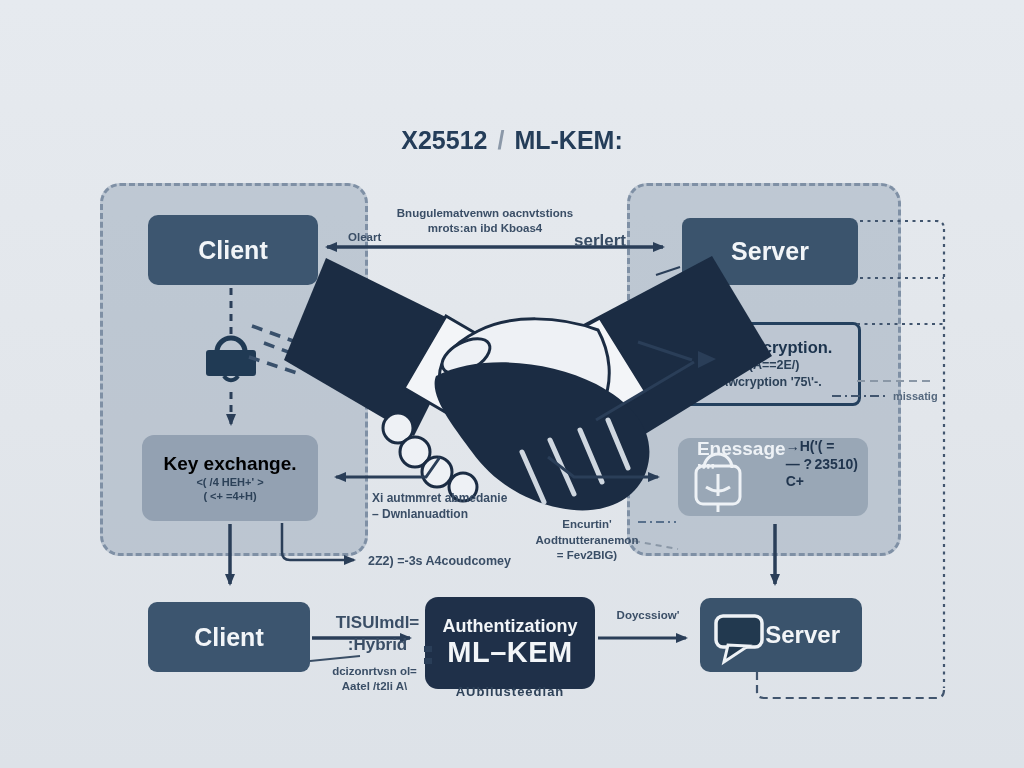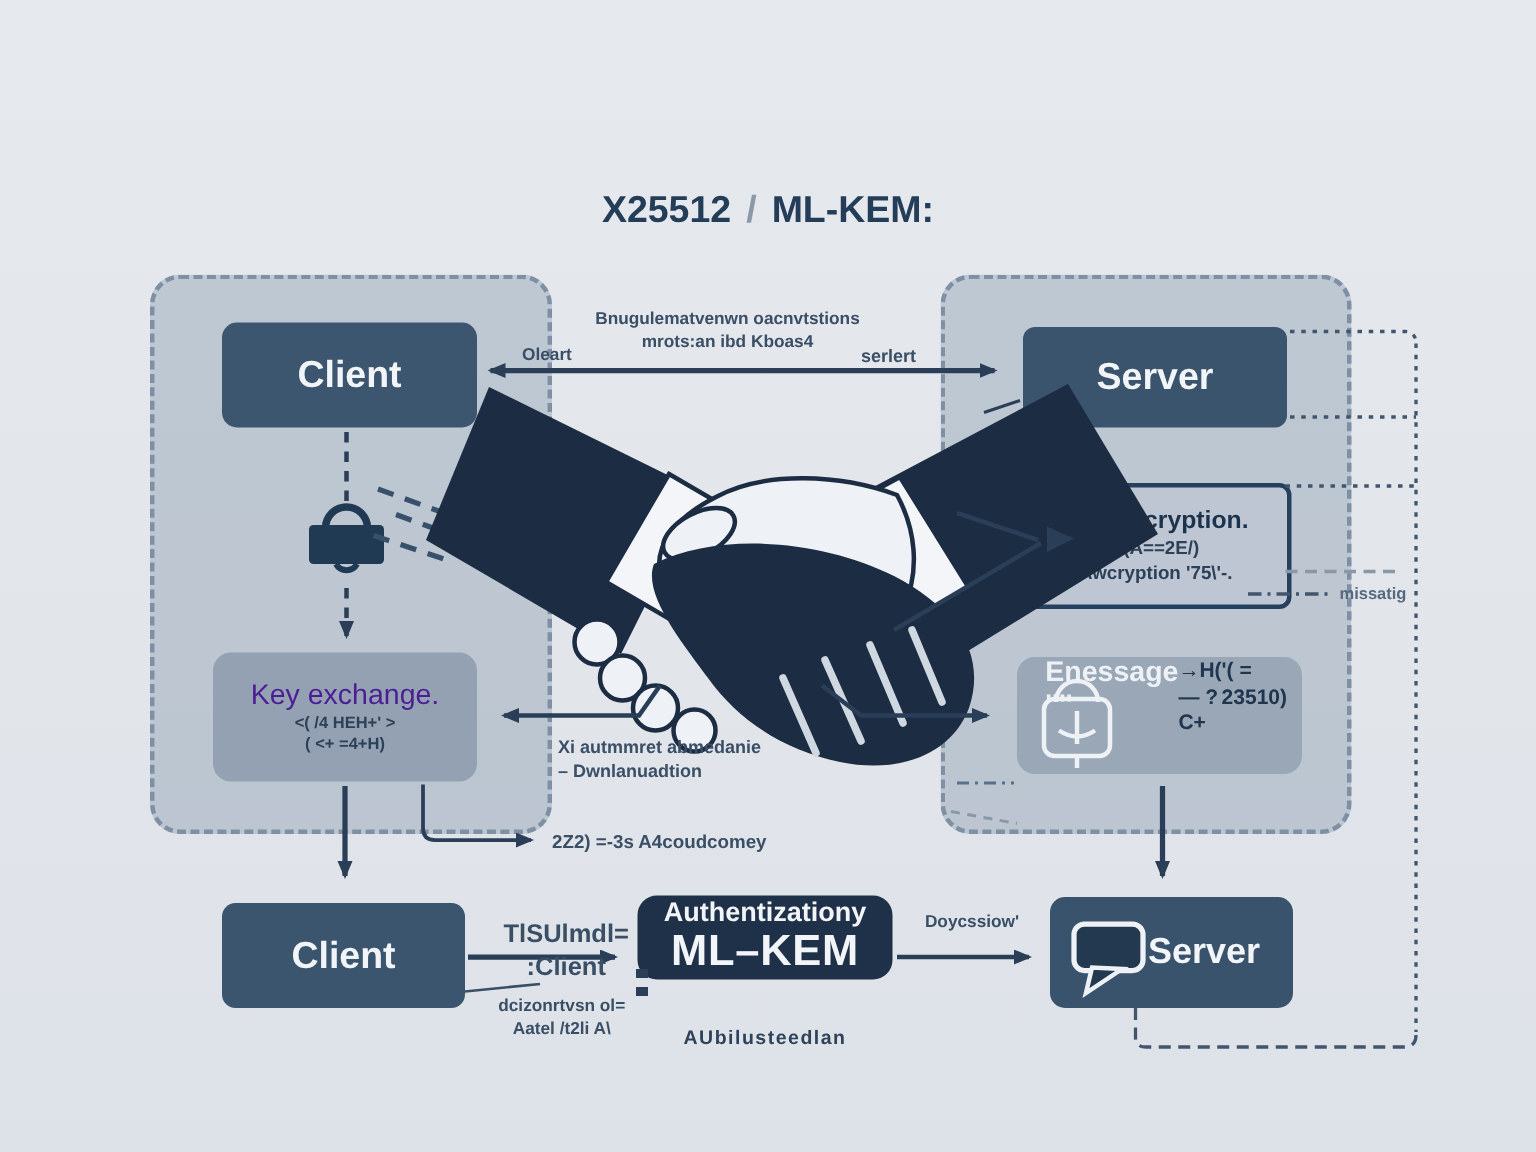--- a/index.html
+++ b/index.html
@@ -14,33 +14,33 @@
   .container{position:absolute;top:183px;height:367px;background:rgba(129,146,168,0.38);
          border:3px dashed #7f90a5;border-radius:20px;z-index:1;}
   .c-left{left:100px;width:262px;}
   .c-right{left:627px;width:268px;}
   .box{position:absolute;display:flex;align-items:center;justify-content:center;
        color:#f2f5f8;font-weight:bold;z-index:3;}
   .bx-client-top{left:148px;top:215px;width:170px;height:70px;background:#3d5670;border-radius:10px;font-size:25px;}
   .bx-server-top{left:682px;top:218px;width:176px;height:67px;background:#3b546d;border-radius:8px;font-size:25px;}
   .bx-keyex{left:142px;top:435px;width:176px;height:86px;background:#93a1b2;border-radius:12px;
             flex-direction:column;color:#20354e;z-index:3;}
-  .bx-keyex .t{font-size:19px;font-weight:normal;color:#4c1d95;}
+  .bx-keyex .t{font-size:19px;font-weight:bold;color:#000000;}
   .bx-keyex .f{font-size:11px;font-weight:bold;color:#2c4158;line-height:1.3;}
   .bx-keyenc{left:680px;top:322px;width:175px;height:78px;background:rgba(190,199,211,0.35);
              border:3px solid #24405e;border-radius:8px;flex-direction:column;z-index:3;}
   .bx-keyenc .t{font-size:16.5px;font-weight:bold;color:#1c334d;}
   .bx-keyenc .f{font-size:12.5px;font-weight:bold;color:#2c4158;line-height:1.35;}
   .bx-msg{left:678px;top:438px;width:190px;height:78px;background:#99a7b6;border-radius:12px;
           justify-content:flex-end;padding-right:10px;box-sizing:border-box;flex-direction:row;
           align-items:flex-start;padding-left:62px;z-index:3;}
   .bx-msg .t{font-size:19px;font-weight:bold;color:#eef2f6;}
   .bx-msg .f{font-size:14px;font-weight:bold;color:#20354e;line-height:1.25;}
   .bx-client-bot{left:148px;top:602px;width:162px;height:70px;background:#3c556f;border-radius:9px;font-size:25px;}
-  .bx-auth{left:425px;top:597px;width:170px;height:56px;background:#1f3049;border-radius:13px;
+  .bx-auth{left:425px;top:597px;width:170px;height:92px;background:#1f3049;border-radius:13px;
            flex-direction:column;line-height:1.1;}
   .bx-auth .l1{font-size:18px;font-weight:bold;}
   .bx-auth .l2{font-size:29px;font-weight:bold;letter-spacing:0.5px;}
   .bx-server-bot{left:700px;top:598px;width:162px;height:74px;background:#3a536c;border-radius:10px;
            font-size:24px;justify-content:flex-end;padding-right:22px;box-sizing:border-box;}
   .lbl{position:absolute;font-weight:bold;color:#3a4e66;z-index:5;line-height:1.3;text-align:center;}
   .svg-overlay{position:absolute;left:0;top:0;z-index:4;pointer-events:none;}
 </style>
 </head>
 <body>
@@ -88,35 +88,40 @@
   </div>
   <div class="box bx-server-bot">
     <span>Server</span>
   </div>
 
   <div class="lbl" style="left:385px;top:206px;width:200px;font-size:11.5px;">
     <div>Bnugulematvenwn oacnvtstions</div>
     <div>mrots:an ibd Kboas4</div>
   </div>
   <div class="lbl" style="left:348px;top:230px;font-size:11.5px;">Oleart</div>
-  <div class="lbl" style="left:574px;top:230px;font-size:12px;">serlert</div>
+  <div class="lbl" style="left:574px;top:230px;font-size:17px;">serlert</div>
 
   <div class="lbl" style="left:372px;top:491px;width:140px;text-align:left;font-size:12px;">
     <div>Xi autmmret abmedanie</div>
     <div>– Dwnlanuadtion</div>
   </div>
 
   <div class="lbl" style="left:368px;top:553px;font-size:12.5px;">2Z2) =-3s A4coudcomey</div>
 
+  <div class="lbl" style="left:527px;top:517px;width:120px;font-size:11.5px;line-height:1.35;">
+    <div>Encurtin'</div>
+    <div>Aodtnutteranemon</div>
+    <div>= Fev2BIG)</div>
+  </div>
 
   <div class="lbl" style="left:893px;top:389px;font-size:11px;color:#55687e;">missatig</div>
 
   <div class="lbl" style="left:330px;top:612px;width:95px;font-size:17px;">
     <div>TlSUlmdl=</div>
-    <div>:Client</div>
+    <div>:Hybrid</div>
   </div>
   <div class="lbl" style="left:322px;top:648px;width:105px;font-size:11.5px;margin-top:16px;">
     <div>dcizonrtvsn ol=</div>
     <div>Aatel /t2li A\</div>
   </div>
 
   <div class="lbl" style="left:606px;top:608px;width:84px;font-size:11.5px;">Doycssiow'</div>
 
   <div class="lbl" style="left:432px;top:684px;width:156px;font-size:13px;letter-spacing:1px;color:#2e4259;">AUbilusteedlan</div>
 

